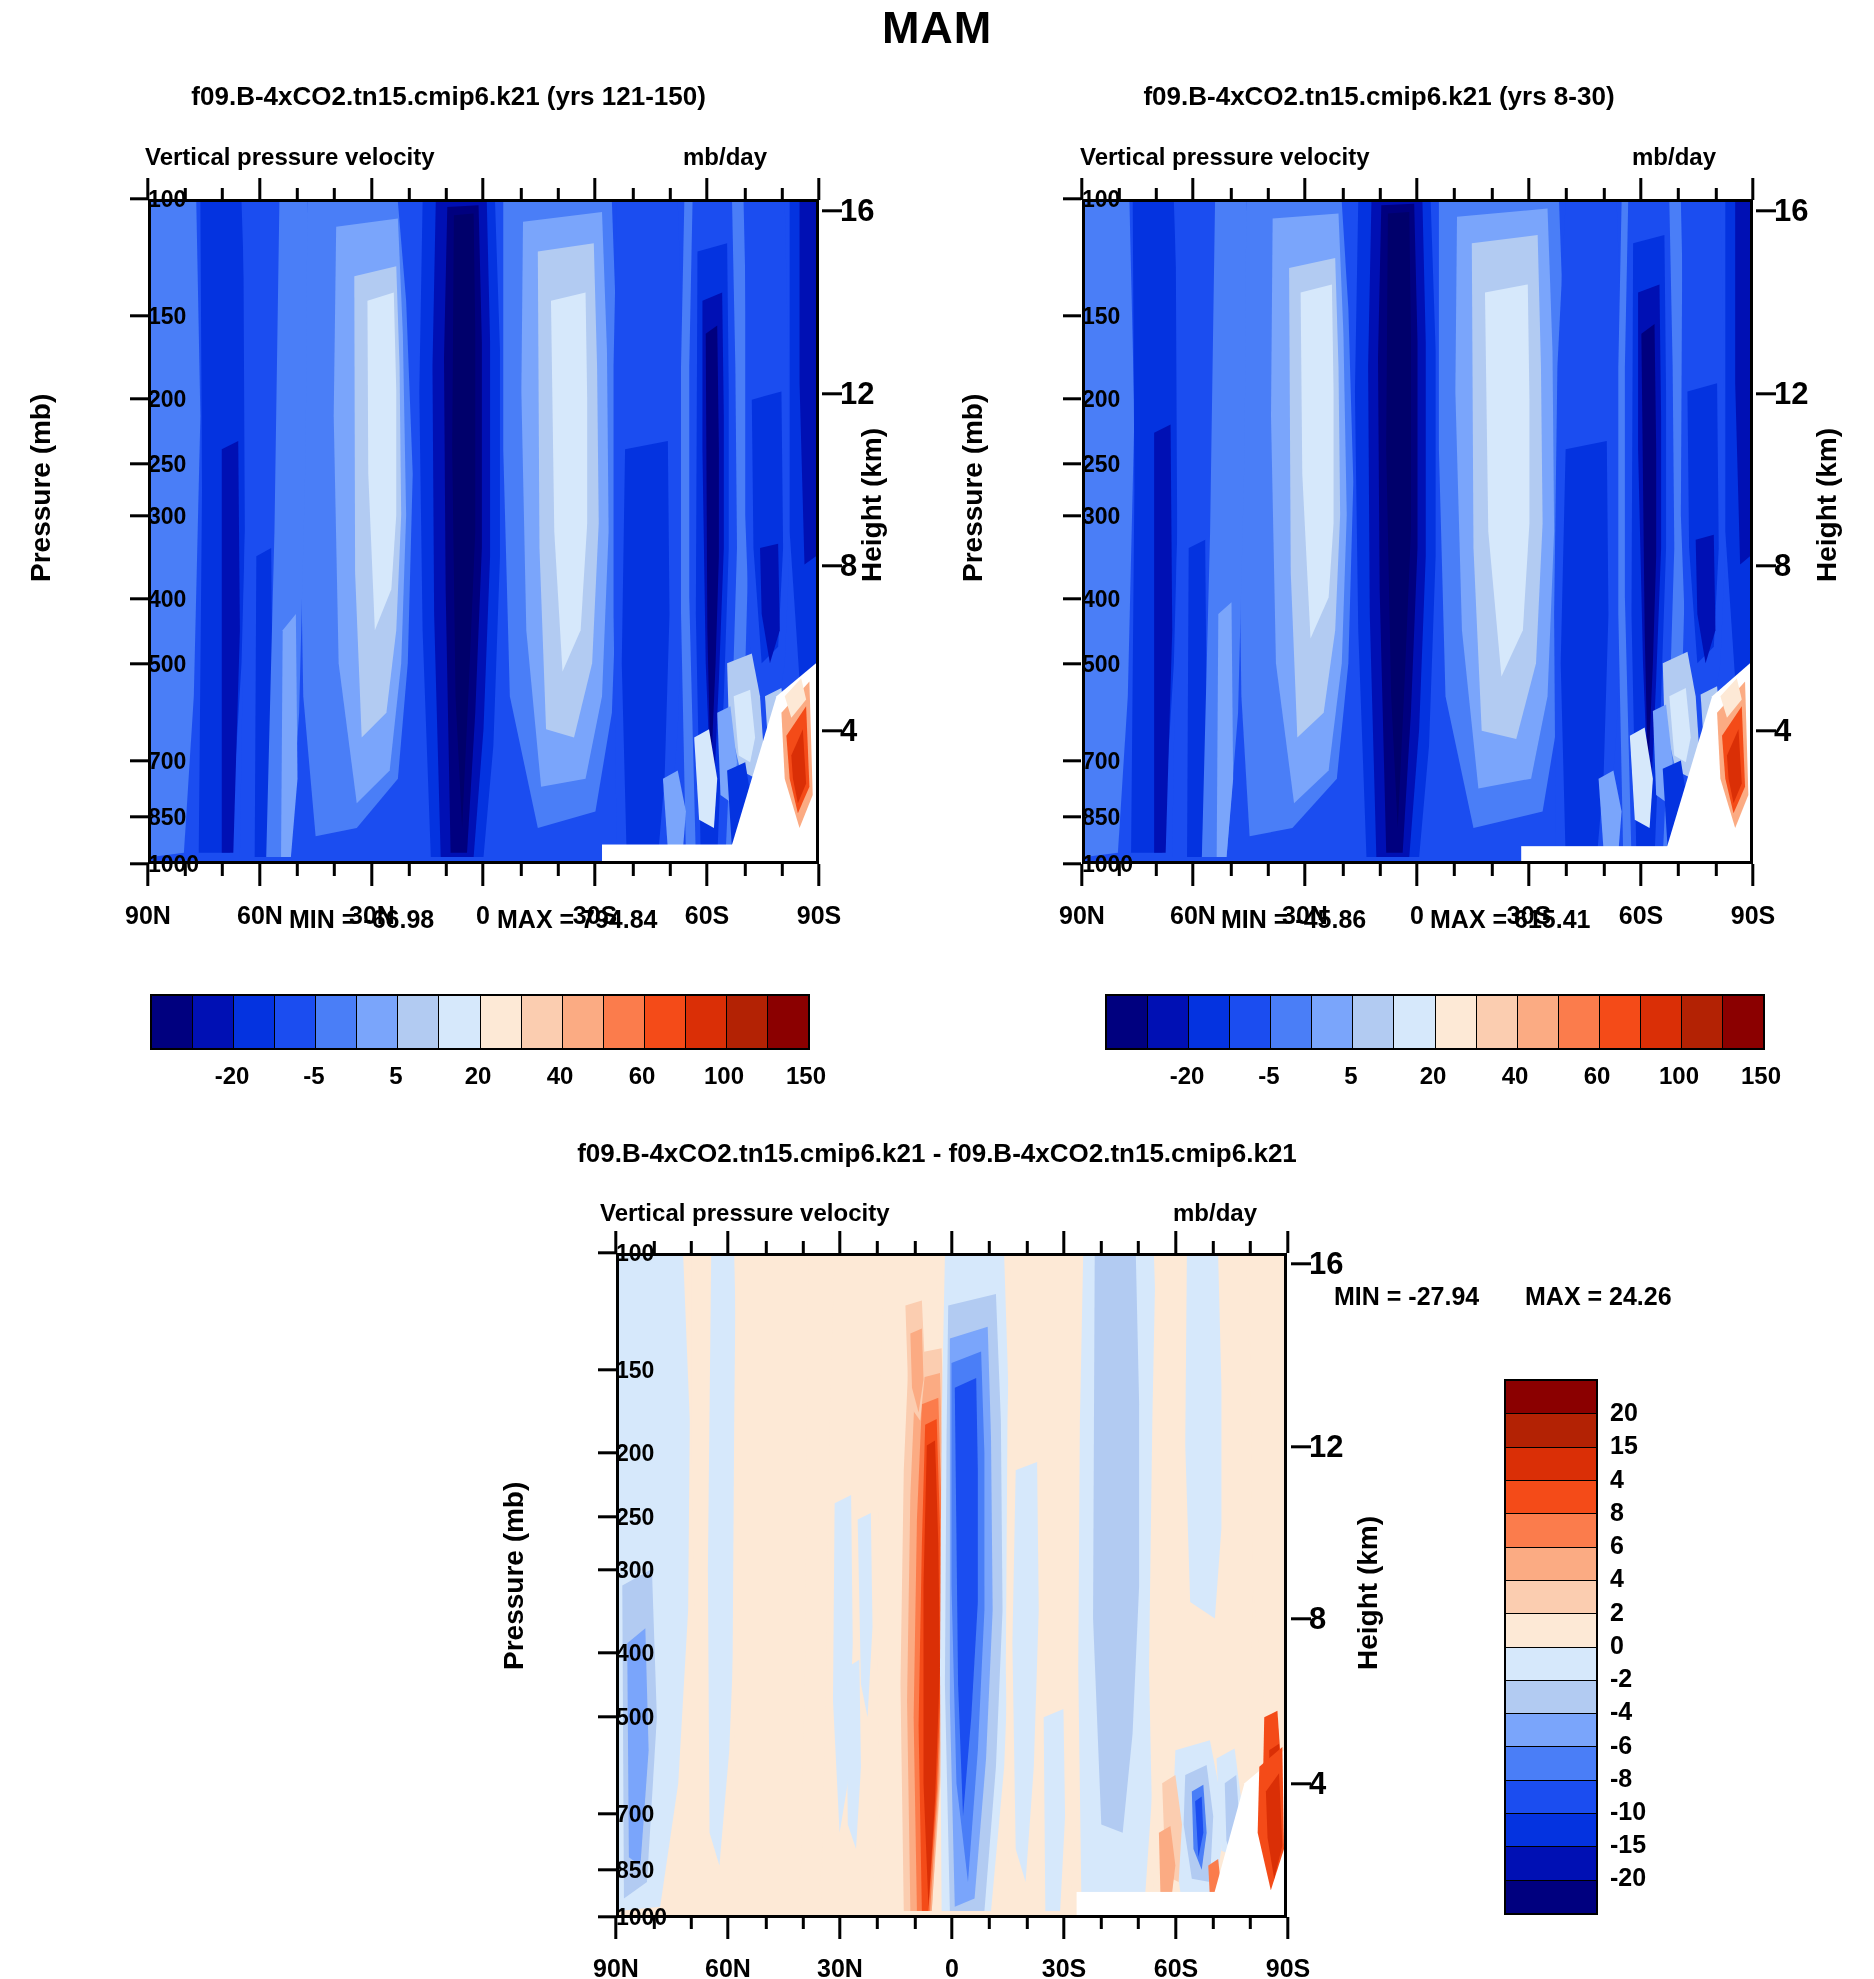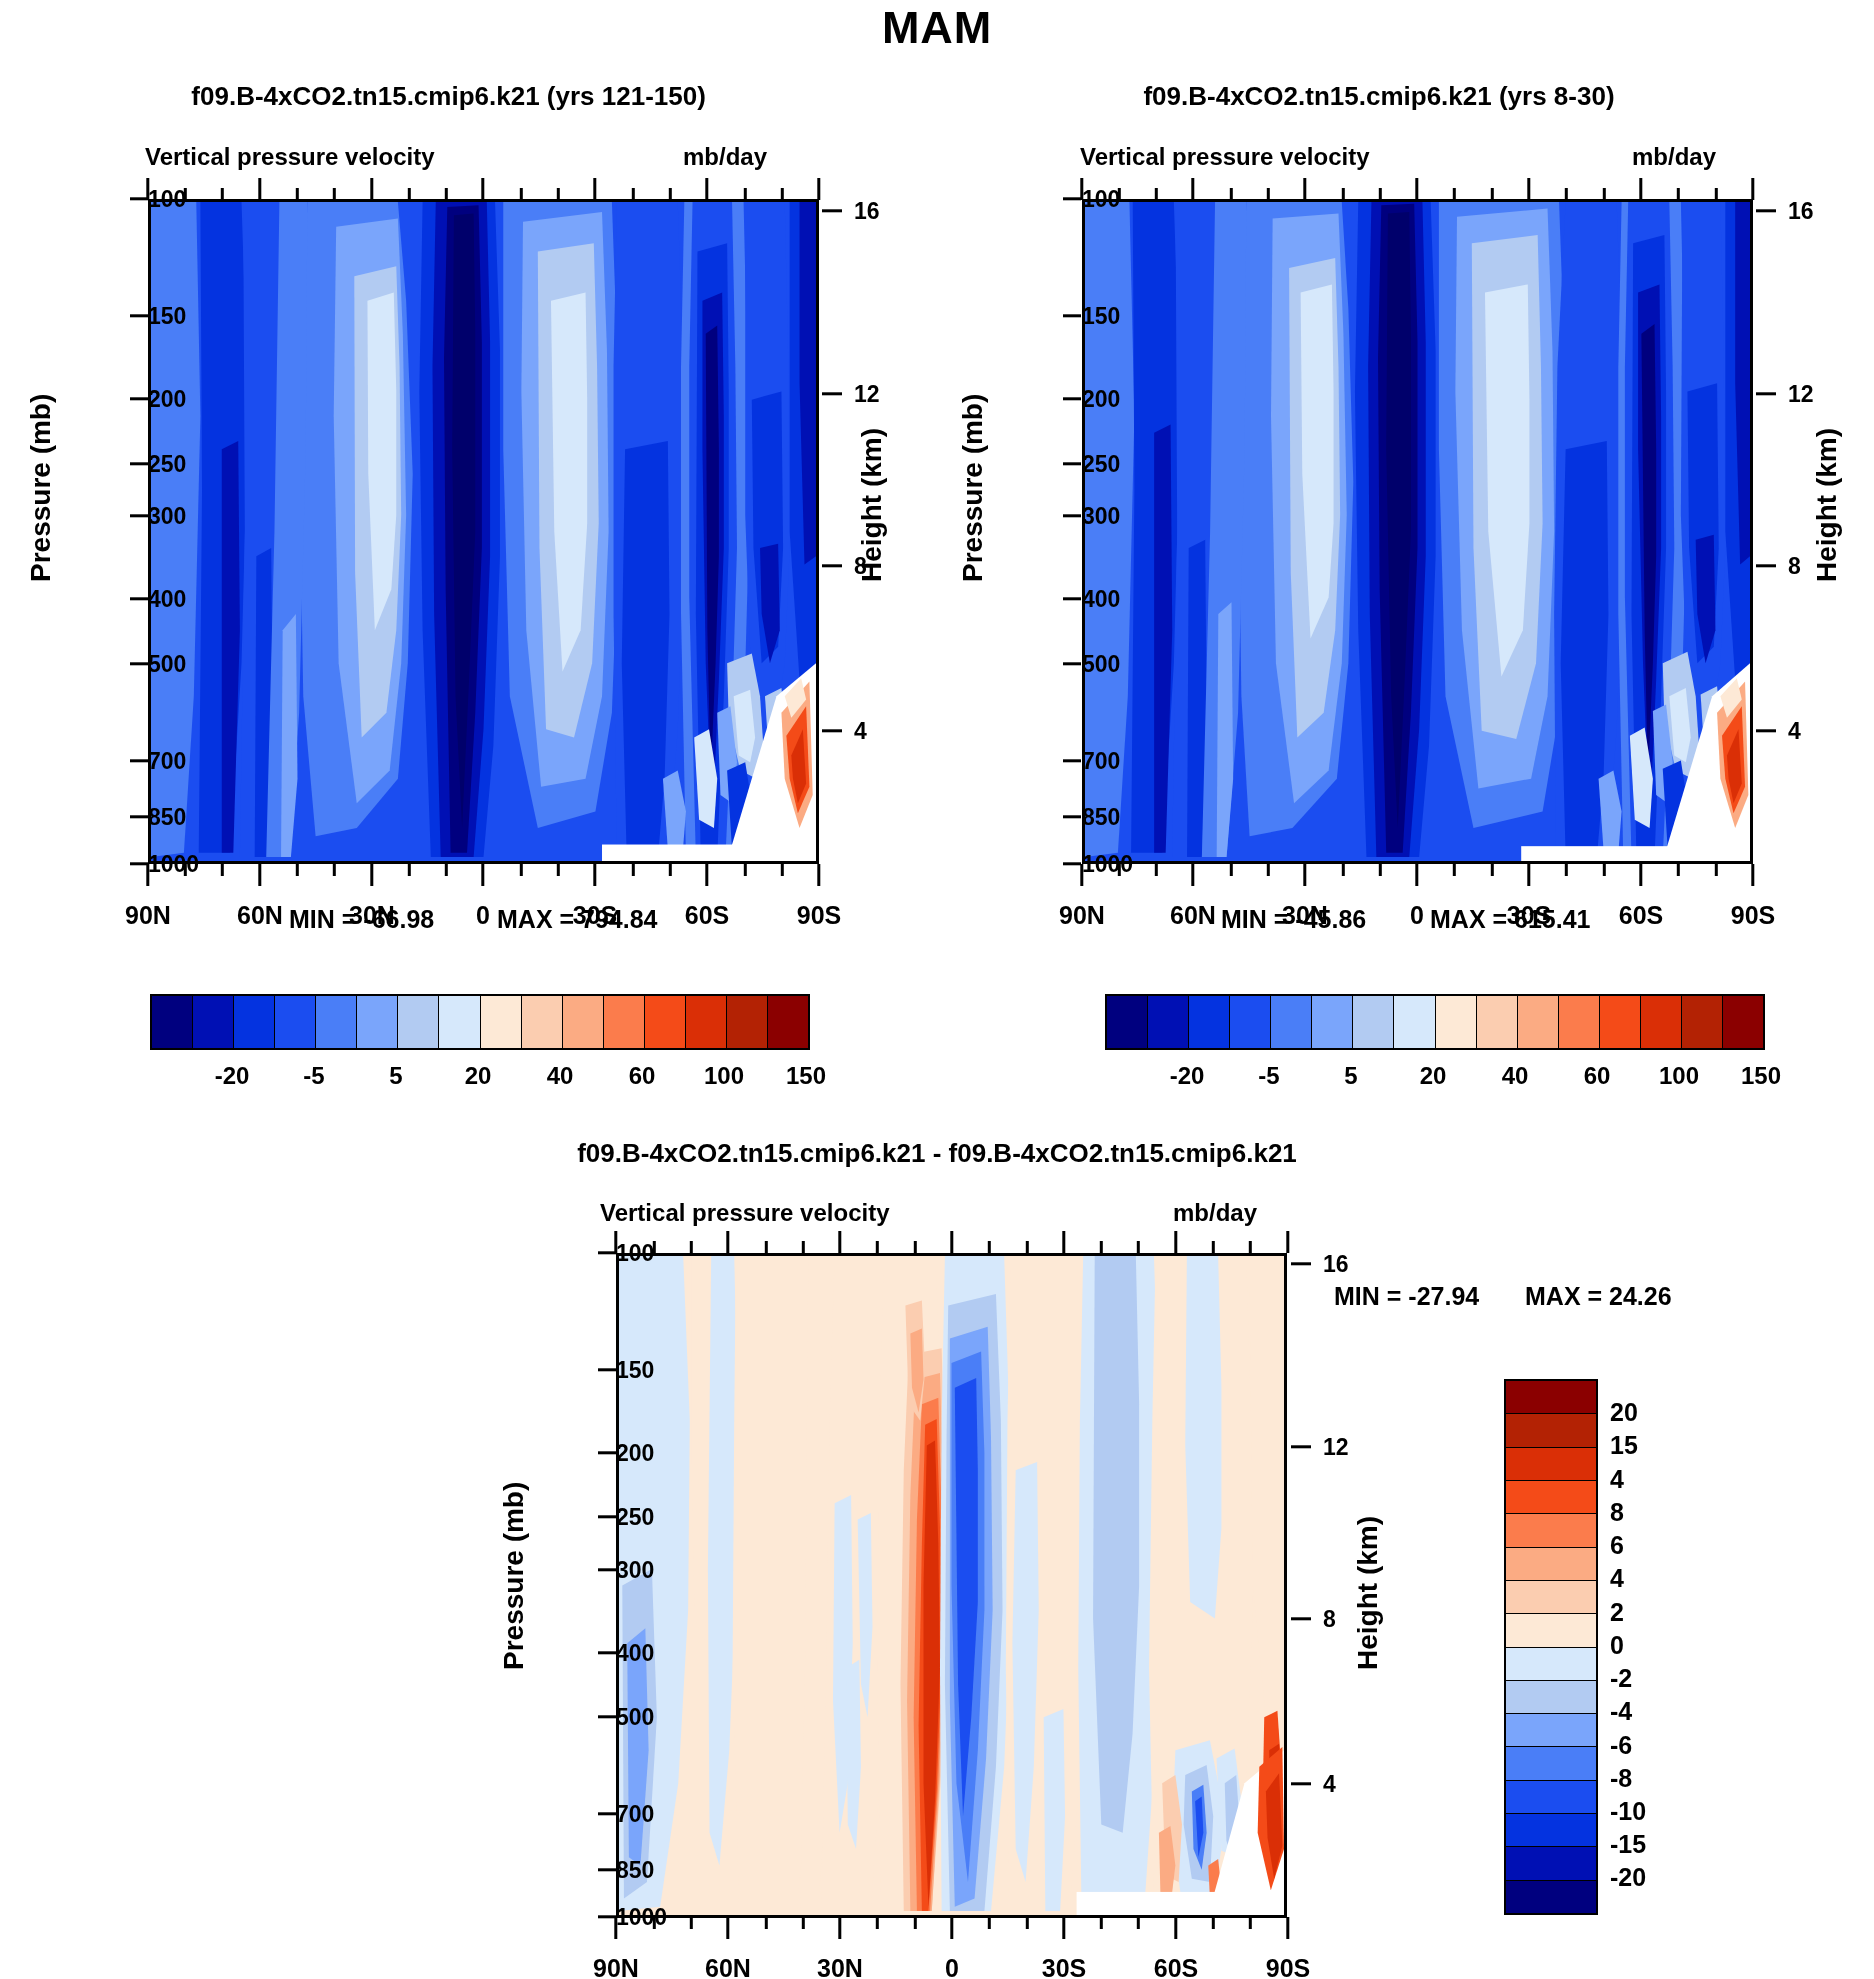--- a/index.html
+++ b/index.html
@@ -15,22 +15,22 @@
   .panel{position:absolute;}
   .ptitle{position:absolute;text-align:center;font-size:26px;font-weight:bold;white-space:nowrap;}
   .subtitle{position:absolute;font-size:24px;font-weight:bold;white-space:nowrap;}
   .units{position:absolute;font-size:24px;font-weight:bold;white-space:nowrap;}
 
   .plotbox{position:absolute;border:3.3px solid #000;box-sizing:border-box;overflow:hidden;background:#fff;}
 
   .ytick{position:absolute;right:100%;margin-right:13.3px;transform:translateY(-50%);
          font-size:23px;font-weight:bold;white-space:nowrap;}
   .ytickmark{position:absolute;left:-18.3px;width:18.3px;height:3.3px;background:#000;transform:translateY(-1.7px);}
-  .rtick{position:absolute;left:100%;margin-left:35px;transform:translateY(-50%);
-         font-size:23px;font-weight:bold;white-space:nowrap;}
+  .rtick{position:absolute;left:100%;margin-left:21px;transform:translateY(-50%);
+         font-size:31px;font-weight:bold;white-space:nowrap;}
   .rtickmark{position:absolute;right:-21.6px;width:20px;height:3.3px;background:#000;transform:translateY(-1.7px);}
 
   .xtick{position:absolute;top:100%;margin-top:37px;transform:translateX(-50%);
          font-size:25px;font-weight:bold;white-space:nowrap;}
   .xtickmaj{position:absolute;top:100%;width:3.3px;height:21.6px;background:#000;transform:translateX(-1.7px);}
   .xtickmin{position:absolute;top:100%;width:2.5px;height:11.6px;background:#000;transform:translateX(-1.2px);}
   .ttickmaj{position:absolute;bottom:100%;width:3.3px;height:21.6px;background:#000;transform:translateX(-1.7px);}
   .ttickmin{position:absolute;bottom:100%;width:2.5px;height:11.6px;background:#000;transform:translateX(-1.2px);}
 
   .ylabel{position:absolute;font-size:28px;font-weight:bold;white-space:nowrap;

